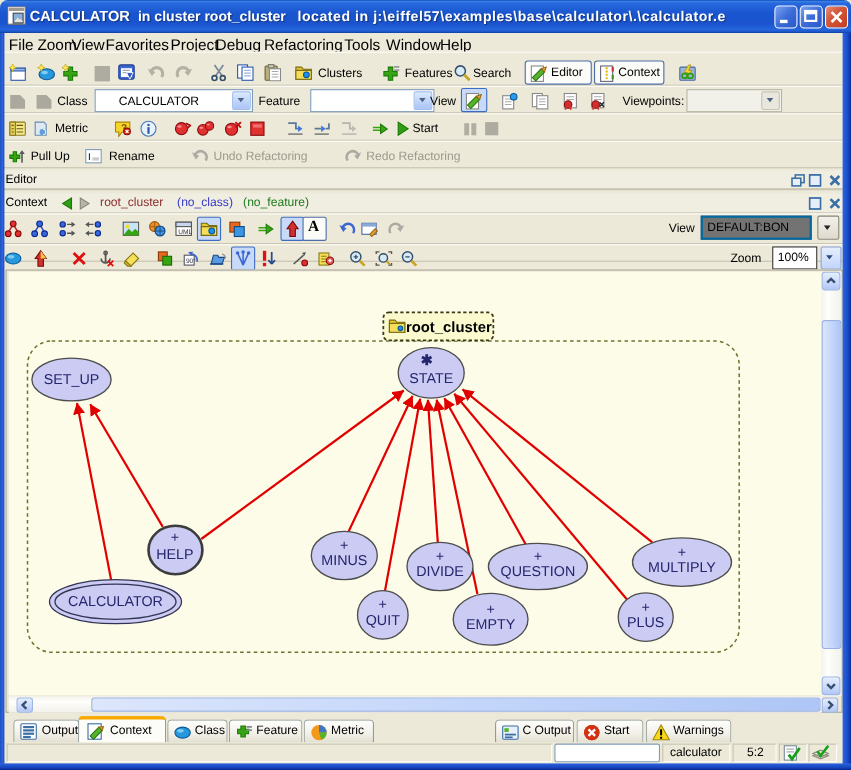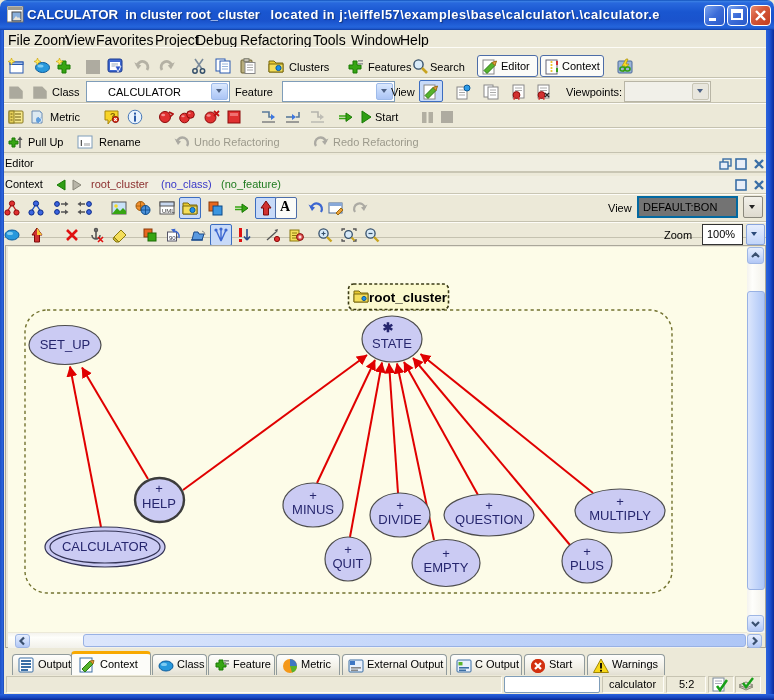--- a/index.html
+++ b/index.html
@@ -704,29 +704,20 @@
       <span class="tl" style="left:24px;">Feature</span>
     </div>
     <div class="tab" style="left:272px;width:64px;">
       <svg class="icon" style="left:5px;top:3px;" viewBox="0 0 16 16">
           <circle cx="8" cy="8" r="7" fill="#F49819"></circle>
           <path d="M8 8 L8 1 A7 7 0 0 1 15 8 z" fill="#3E76C4"></path>
           <path d="M8 8 L15 8 A7 7 0 0 1 10 14.6 z" fill="#59B22A"></path>
         </svg>
       <span class="tl" style="left:24px;">Metric</span>
     </div>
-    <div class="tab" style="left:338px;width:105px;">
-      <svg class="icon" style="left:5px;top:3px;" viewBox="0 0 16 16">
-          <rect x="1" y="2" width="14" height="12" rx="1" fill="#E8F0FC" stroke="#3a6ea5"></rect>
-          <rect x="2" y="3" width="5" height="4" fill="#3E76C4"></rect>
-          <rect x="3" y="9" width="10" height="1.6" fill="#888"></rect>
-          <rect x="3" y="11.5" width="7" height="1.6" fill="#888"></rect>
-        </svg>
-      <span class="tl" style="left:24px;">External Output</span>
-    </div>
     <div class="tab" style="left:446px;width:72px;">
       <svg class="icon" style="left:5px;top:3px;" viewBox="0 0 16 16">
           <rect x="1" y="2" width="14" height="12" rx="1" fill="#E8F0FC" stroke="#3a6ea5"></rect>
           <rect x="2.5" y="4" width="4" height="3.4" fill="#59B22A"></rect>
           <rect x="3" y="9" width="10" height="1.6" fill="#3a6ea5"></rect>
           <rect x="3" y="11.5" width="7" height="1.6" fill="#3a6ea5"></rect>
         </svg>
       <span class="tl" style="left:24px;">C Output</span>
     </div>
     <div class="tab" style="left:520px;width:61px;">

